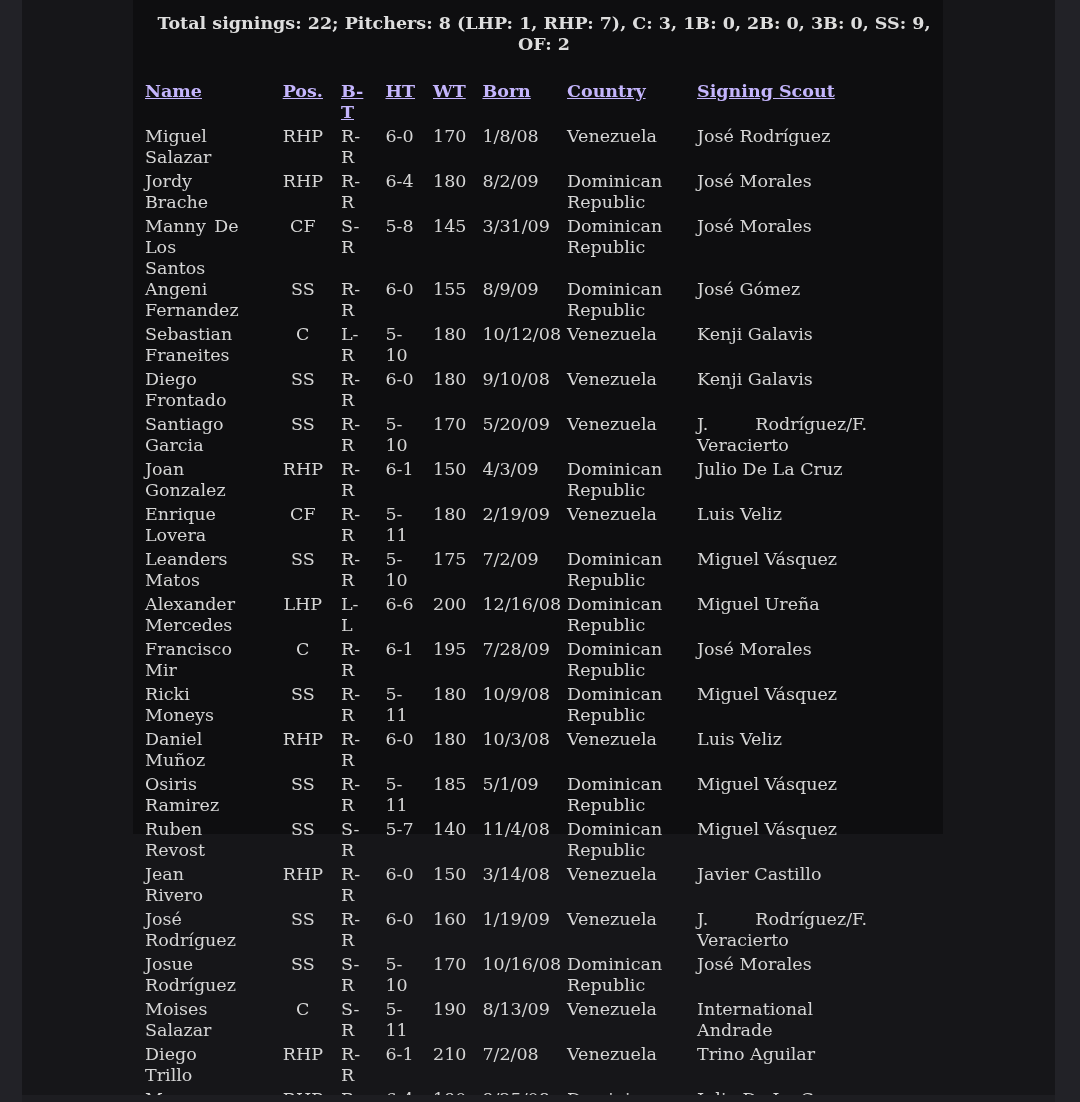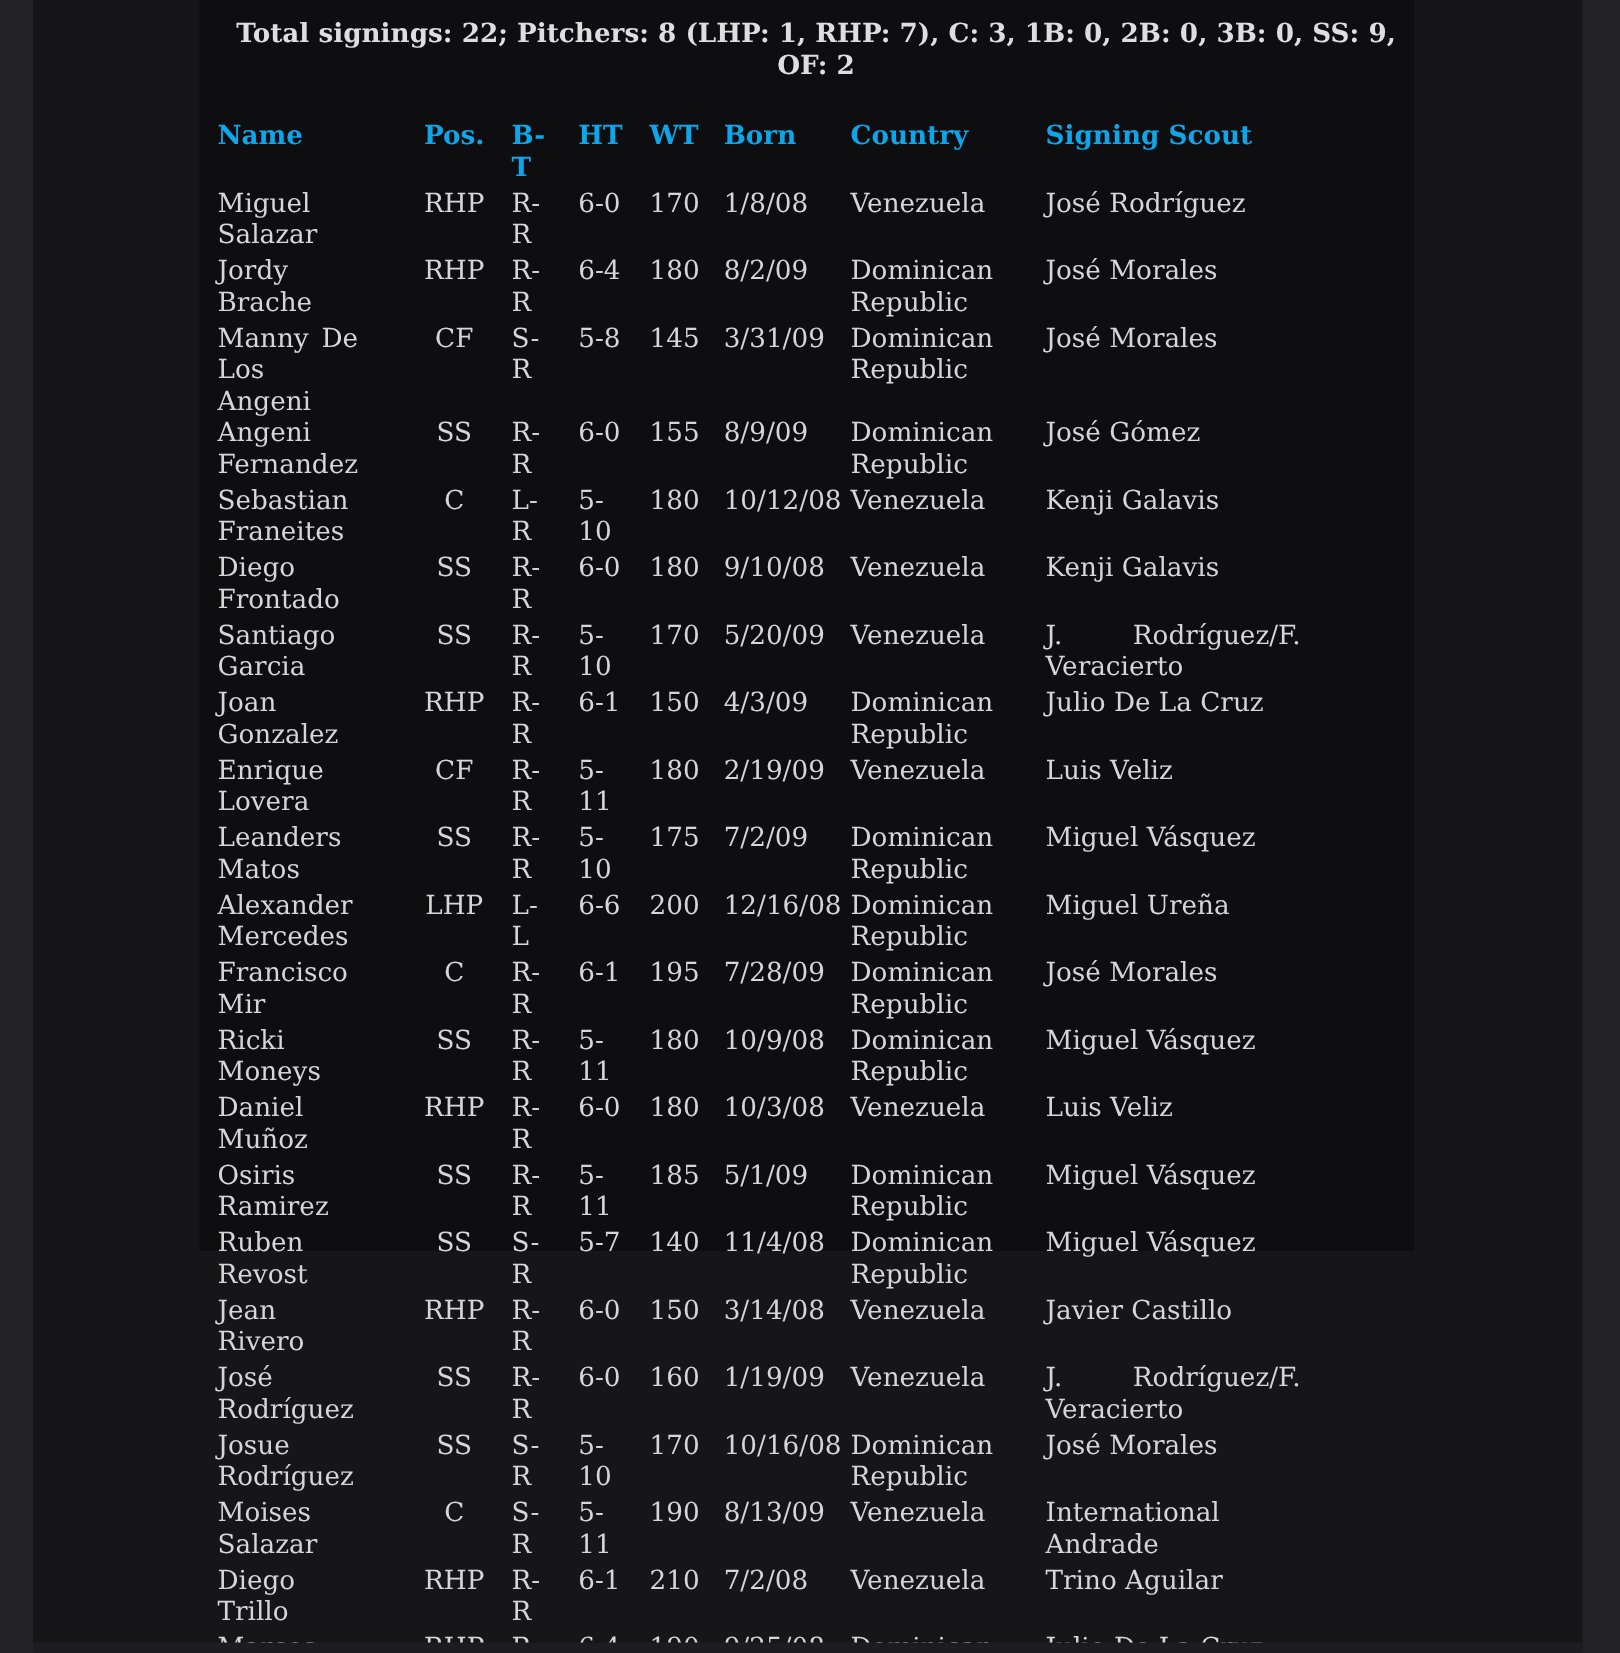--- a/index.html
+++ b/index.html
@@ -43,21 +43,22 @@
     table-layout: auto;
   }
   th, td {
     vertical-align: top;
     height: 45px;
     font-weight: normal;
   }
   th {
     text-align: left;
     font-weight: bold;
-    color: #0ea5e9;
+    text-decoration: underline;
+    color: #c4b5fd;
   }
   td { text-align: justify; }
   
   .col-name    { width: 124px; padding-right: 44px; }
   .col-pos     { width: 45px;  padding-right: 18px; text-align: center; }
   .col-bt      { width: 22px;  padding-right: 25px; }
   .col-ht      { width: 32px;  padding-right: 18px; margin-left: 28px; }
   .col-wt      { width: 36px;  padding-right: 16px; }
   .col-born    { width: 82px;  padding-right: 6px;  }
   .col-country { width: 130px; padding-right: 14px; }
@@ -97,21 +98,21 @@
             <td class="col-name">Jordy Brache</td>
             <td class="col-pos">RHP</td>
             <td class="col-bt">R-R</td>
             <td class="col-ht">6-4</td>
             <td class="col-wt">180</td>
             <td class="col-born">8/2/09</td>
             <td class="col-country">Dominican Republic</td>
             <td class="col-scout">José Morales</td>
           </tr>
           <tr>
-            <td class="col-name">Manny De Los Angeni</td>
+            <td class="col-name">Manny De Los Santos</td>
             <td class="col-pos">CF</td>
             <td class="col-bt">S-R</td>
             <td class="col-ht">5-8</td>
             <td class="col-wt">145</td>
             <td class="col-born">3/31/09</td>
             <td class="col-country">Dominican Republic</td>
             <td class="col-scout">José Morales</td>
           </tr>
           <tr>
             <td class="col-name">Angeni Fernandez</td>

